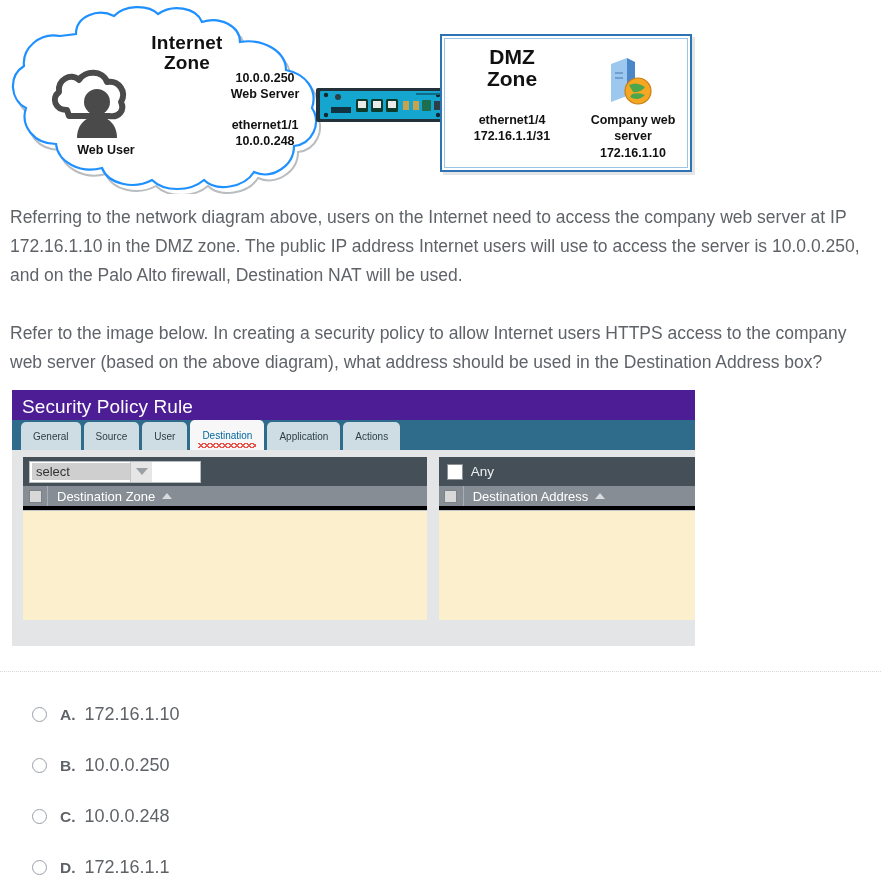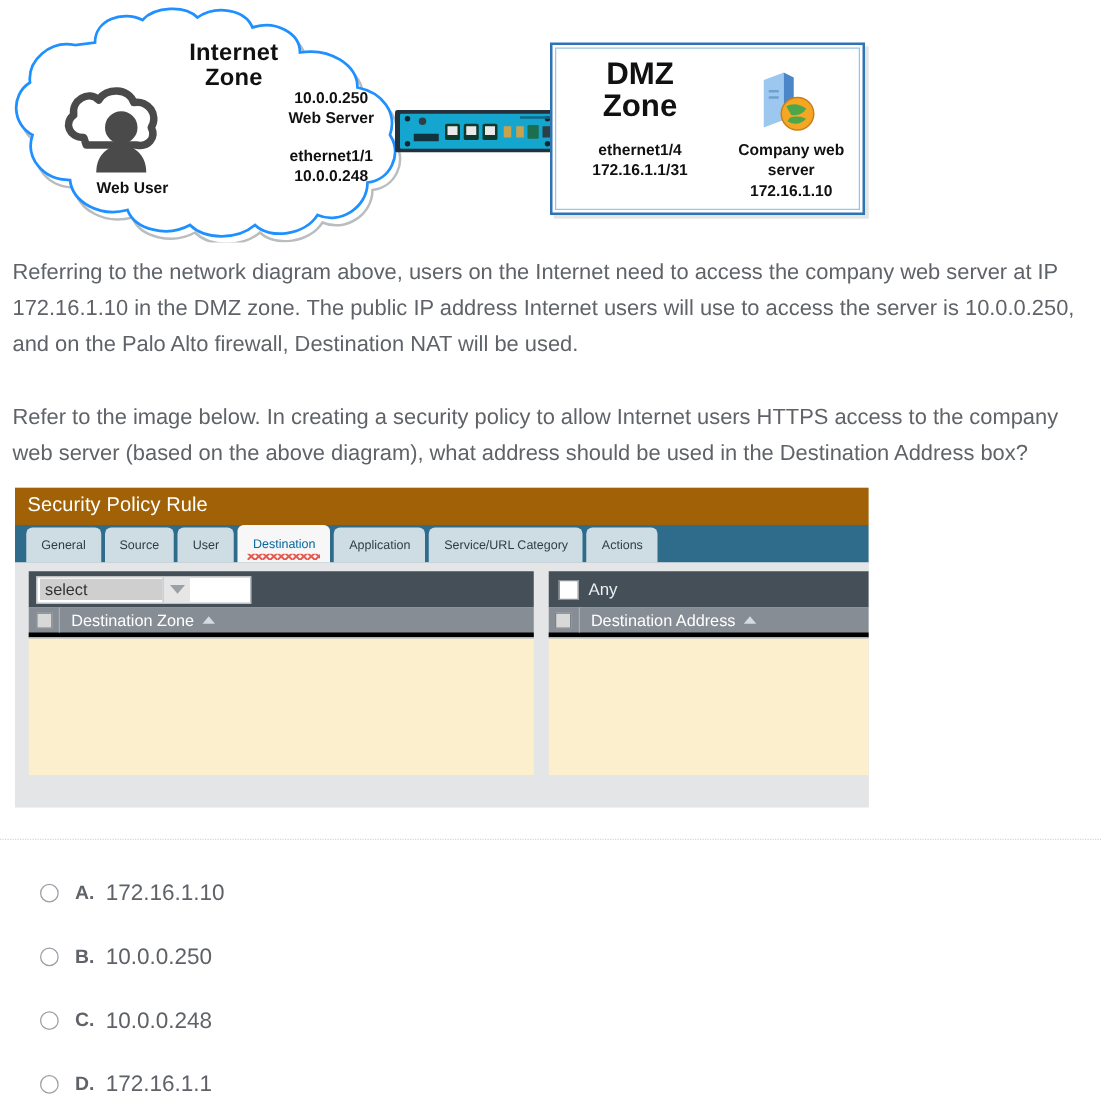--- a/index.html
+++ b/index.html
@@ -41,21 +41,21 @@
   .fw { position:absolute; left:316px; top:88px; width:132px; height:34px; }
 
   .dmz-box {
     position:absolute; left:440px; top:34px; width:252px; height:138px;
     background:#ffffff; border:2px solid #2E74B5;
     box-shadow: 3px 3px 0 rgba(0,0,0,.10);
   }
   .dmz-inner { position:absolute; inset:2px; border:1px solid #9ec4e3; }
   .dmz-title {
     position:absolute; left:10px; top:10px; width:120px; text-align:center;
-    font-size:25px; font-weight:bold; color:#111; line-height:1.05;
+    font-size:21px; font-weight:bold; color:#111; line-height:1.05;
   }
   .dmz-eth {
     position:absolute; left:2px; top:76px; width:136px; text-align:center;
     font-size:12.5px; font-weight:bold; color:#111; line-height:1.3;
   }
   .dmz-srv-label {
     position:absolute; left:130px; top:76px; width:122px; text-align:center;
     font-size:12.5px; font-weight:bold; color:#111; line-height:1.3;
   }
   .srv-icon { position:absolute; left:157px; top:18px; width:56px; height:56px; }
@@ -67,22 +67,22 @@
   }
   .qtext p { margin:0; }
   .qtext .gap { height:29px; }
 
   
   .dialog {
     position:absolute; left:12px; top:390px; width:683px; height:256px;
     background:#e9e9e9; overflow:hidden;
   }
   .dlg-header {
-    height:30px; background:#a16207; color:#ffffff;
-    font-size:16px; padding:6px 0 0 10px; letter-spacing:.1px;
+    height:30px; background:#4c1d95; color:#ffffff;
+    font-size:19px; padding:6px 0 0 10px; letter-spacing:.1px;
   }
   .tabbar {
     height:30px; background:#2F6B8B; position:relative;
     display:flex; align-items:flex-end; padding-left:9px;
   }
   .tab {
     position:relative; height:28px; margin-right:3px; padding:0 12px;
     background:#CDDDE3; color:#2c3e45; font-size:10px;
     border-radius:5px 5px 0 0; display:flex; align-items:center;
     white-space:nowrap; cursor:pointer;
@@ -297,23 +297,20 @@
           <span>User</span>
         </div>
       <div class="tab active">
         <span>Destination</span>
         <span class="squiggle"></span>
       </div>
       <div class="tab">
           <span>Application</span>
         </div>
       <div class="tab">
-          <span>Service/URL Category</span>
-        </div>
-      <div class="tab">
           <span>Actions</span>
         </div>
     </div>
 
     <div class="dlg-body">
 
       <div class="panel left">
         <div class="panel-top">
           <div class="sel-box">
             <span class="sel-text">select</span>

